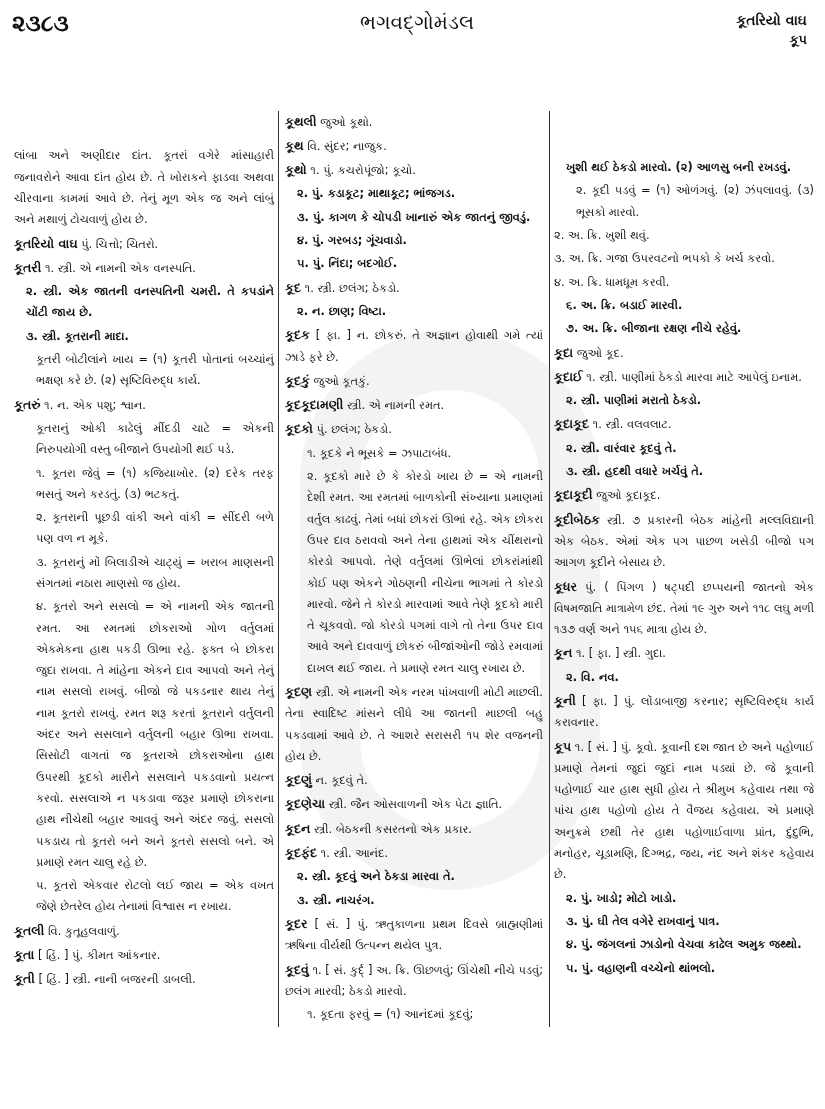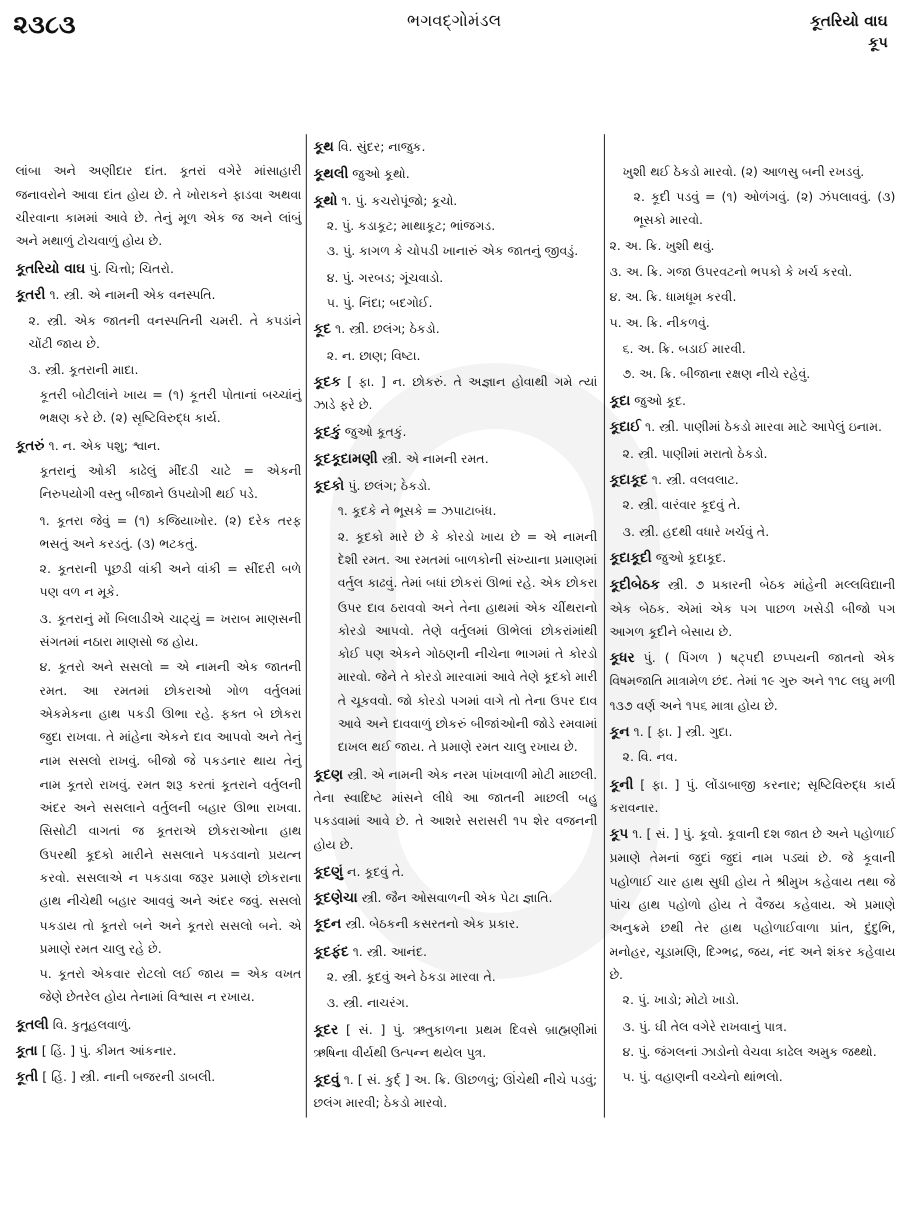--- a/index.html
+++ b/index.html
@@ -11,35 +11,35 @@
   }
   .watermark {
     position: absolute; left: 300px; top: 330px; width: 300px; height: 560px;
     border-radius: 150px; border: 60px solid #f3f3f3; box-sizing: border-box;
     z-index: 0;
   }
   .header {
     position: absolute; top: 0; left: 0; width: 825px; height: 50px; z-index: 1;
   }
   .page-num { position: absolute; left: 12px; top: 10px; font-size: 23px; font-weight: bold; }
-  .running-title { position: absolute; left: 360px; top: 10px; font-size: 15px; margin-left: 10px; }
+  .running-title { position: absolute; left: 360px; top: 10px; font-size: 20px; }
   .guide-first { position: absolute; right: 18px; top: 12px; font-size: 14px; font-weight: bold; }
   .guide-last { position: absolute; right: 18px; top: 32px; font-size: 13px; font-weight: bold; }
   .columns {
     position: absolute; top: 44px; left: 10px; width: 808px; height: 1050px;
     display: flex; z-index: 1; align-items: center;
   }
   .col {
     width: 268px; padding: 0 4px; box-sizing: border-box;
     font-size: 11.4px; line-height: 21.3px;
   }
   .col.mid { border-left: 1.5px solid #333; border-right: 1.5px solid #333; padding: 0 6px; width: 272px; }
   .entry { margin: 0 0 2px 0; text-align: justify; }
   .hw { font-weight: bold; font-size: 12.6px; }
-  .sense { padding-left: 12px; }
+  .sense { padding-left: 12px; font-weight: bold; }
   .sub { padding-left: 22px; }
 </style>
 </head>
 <body>
 
 <div class="watermark"></div>
 
 <div class="header">
   <span class="page-num">૨૩૮૩</span>
   <span class="running-title">ભગવદ્ગોમંડલ</span>
@@ -60,22 +60,22 @@
       <div class="entry sub"><span>૧. કૂતરા જેવું = (૧) કજિયાખોર. (૨) દરેક તરફ ભસતું અને કરડતું. (૩) ભટકતું.</span></div>
       <div class="entry sub"><span>૨. કૂતરાની પૂછડી વાંકી અને વાંકી = સીંદરી બળે પણ વળ ન મૂકે.</span></div>
       <div class="entry sub"><span>૩. કૂતરાનું મોં બિલાડીએ ચાટ્યું = ખરાબ માણસની સંગતમાં નઠારા માણસો જ હોય.</span></div>
       <div class="entry sub"><span>૪. કૂતરો અને સસલો = એ નામની એક જાતની રમત. આ રમતમાં છોકરાઓ ગોળ વર્તુલમાં એકમેકના હાથ પકડી ઊભા રહે. ફક્ત બે છોકરા જુદા રાખવા. તે માંહેના એકને દાવ આપવો અને તેનું નામ સસલો રાખવું. બીજો જે પકડનાર થાય તેનું નામ કૂતરો રાખવું. રમત શરૂ કરતાં કૂતરાને વર્તુલની અંદર અને સસલાને વર્તુલની બહાર ઊભા રાખવા. સિસોટી વાગતાં જ કૂતરાએ છોકરાઓના હાથ ઉપરથી કૂદકો મારીને સસલાને પકડવાનો પ્રયત્ન કરવો. સસલાએ ન પકડાવા જરૂર પ્રમાણે છોકરાના હાથ નીચેથી બહાર આવવું અને અંદર જવું. સસલો પકડાય તો કૂતરો બને અને કૂતરો સસલો બને. એ પ્રમાણે રમત ચાલુ રહે છે.</span></div>
       <div class="entry sub"><span>૫. કૂતરો એકવાર રોટલો લઈ જાય = એક વખત જેણે છેતરેલ હોય તેનામાં વિશ્વાસ ન રખાય.</span></div>
       <div class="entry"><span class="hw">કૂતલી</span><span> વિ. કુતૂહલવાળું.</span></div>
       <div class="entry"><span class="hw">કૂતા</span><span> [ હિં. ] પું. કીમત આંકનાર.</span></div>
       <div class="entry"><span class="hw">કૂતી</span><span> [ હિં. ] સ્ત્રી. નાની બજરની ડાબલી.</span></div>
     </div>
   <div class="col mid" id="col1">
+      <div class="entry"><span class="hw">કૂથલી</span><span> જુઓ કૂથો.</span></div>
       <div class="entry"><span class="hw">કૂથ</span><span> વિ. સુંદર; નાજુક.</span></div>
-      <div class="entry"><span class="hw">કૂથલી</span><span> જુઓ કૂથો.</span></div>
       <div class="entry"><span class="hw">કૂથો</span><span> ૧. પું. કચરોપૂંજો; કૂચો.</span></div>
       <div class="entry sense"><span>૨. પું. કડાકૂટ; માથાકૂટ; ભાંજગડ.</span></div>
       <div class="entry sense"><span>૩. પું. કાગળ કે ચોપડી ખાનારું એક જાતનું જીવડું.</span></div>
       <div class="entry sense"><span>૪. પું. ગરબડ; ગૂંચવાડો.</span></div>
       <div class="entry sense"><span>૫. પું. નિંદા; બદગોઈ.</span></div>
       <div class="entry"><span class="hw">કૂદ</span><span> ૧. સ્ત્રી. છલંગ; ઠેકડો.</span></div>
       <div class="entry sense"><span>૨. ન. છાણ; વિષ્ટા.</span></div>
       <div class="entry"><span class="hw">કૂદક</span><span> [ ફા. ] ન. છોકરું. તે અજ્ઞાન હોવાથી ગમે ત્યાં ઝાડે ફરે છે.</span></div>
       <div class="entry"><span class="hw">કૂદકું</span><span> જુઓ કૂતકું.</span></div>
       <div class="entry"><span class="hw">કૂદકૂદામણી</span><span> સ્ત્રી. એ નામની રમત.</span></div>
@@ -84,28 +84,28 @@
       <div class="entry sub"><span>૨. કૂદકો મારે છે કે કોરડો ખાય છે = એ નામની દેશી રમત. આ રમતમાં બાળકોની સંખ્યાના પ્રમાણમાં વર્તુલ કાઢવું. તેમાં બધાં છોકરાં ઊભાં રહે. એક છોકરા ઉપર દાવ ઠરાવવો અને તેના હાથમાં એક ચીંથરાનો કોરડો આપવો. તેણે વર્તુલમાં ઊભેલાં છોકરાંમાંથી કોઈ પણ એકને ગોઠણની નીચેના ભાગમાં તે કોરડો મારવો. જેને તે કોરડો મારવામાં આવે તેણે કૂદકો મારી તે ચૂકવવો. જો કોરડો પગમાં વાગે તો તેના ઉપર દાવ આવે અને દાવવાળું છોકરું બીજાંઓની જોડે રમવામાં દાખલ થઈ જાય. તે પ્રમાણે રમત ચાલુ રખાય છે.</span></div>
       <div class="entry"><span class="hw">કૂદણ</span><span> સ્ત્રી. એ નામની એક નરમ પાંખવાળી મોટી માછલી. તેના સ્વાદિષ્ટ માંસને લીધે આ જાતની માછલી બહુ પકડવામાં આવે છે. તે આશરે સરાસરી ૧૫ શેર વજનની હોય છે.</span></div>
       <div class="entry"><span class="hw">કૂદણું</span><span> ન. કૂદવું તે.</span></div>
       <div class="entry"><span class="hw">કૂદણેચા</span><span> સ્ત્રી. જૈન ઓસવાળની એક પેટા જ્ઞાતિ.</span></div>
       <div class="entry"><span class="hw">કૂદન</span><span> સ્ત્રી. બેઠકની કસરતનો એક પ્રકાર.</span></div>
       <div class="entry"><span class="hw">કૂદફંદ</span><span> ૧. સ્ત્રી. આનંદ.</span></div>
       <div class="entry sense"><span>૨. સ્ત્રી. કૂદવું અને ઠેકડા મારવા તે.</span></div>
       <div class="entry sense"><span>૩. સ્ત્રી. નાચરંગ.</span></div>
       <div class="entry"><span class="hw">કૂદર</span><span> [ સં. ] પું. ઋતુકાળના પ્રથમ દિવસે બ્રાહ્મણીમાં ઋષિના વીર્યથી ઉત્પન્ન થયેલ પુત્ર.</span></div>
       <div class="entry"><span class="hw">કૂદવું</span><span> ૧. [ સં. કુર્દ્ ] અ. ક્રિ. ઊછળવું; ઊંચેથી નીચે પડવું; છલંગ મારવી; ઠેકડો મારવો.</span></div>
+      <div class="entry sub"><span>૧. કૂદતા ફરવું = (૧) આનંદમાં કૂદવું;</span></div>
     </div>
   <div class="col" id="col2">
       <div class="entry sense"><span>ખુશી થઈ ઠેકડો મારવો. (૨) આળસુ બની રખડવું.</span></div>
       <div class="entry sub"><span>૨. કૂદી પડવું = (૧) ઓળંગવું. (૨) ઝંપલાવવું. (૩) ભૂસકો મારવો.</span></div>
       <div class="entry"><span>૨. અ. ક્રિ. ખુશી થવું.</span></div>
       <div class="entry"><span>૩. અ. ક્રિ. ગજા ઉપરવટનો ભપકો કે ખર્ચ કરવો.</span></div>
       <div class="entry"><span>૪. અ. ક્રિ. ધામધૂમ કરવી.</span></div>
-      <div class="entry"><span>૫. અ. ક્રિ. નીકળવું.</span></div>
       <div class="entry sense"><span>૬. અ. ક્રિ. બડાઈ મારવી.</span></div>
       <div class="entry sense"><span>૭. અ. ક્રિ. બીજાના રક્ષણ નીચે રહેવું.</span></div>
       <div class="entry"><span class="hw">કૂદા</span><span> જુઓ કૂદ.</span></div>
       <div class="entry"><span class="hw">કૂદાઈ</span><span> ૧. સ્ત્રી. પાણીમાં ઠેકડો મારવા માટે આપેલું ઇનામ.</span></div>
       <div class="entry sense"><span>૨. સ્ત્રી. પાણીમાં મરાતો ઠેકડો.</span></div>
       <div class="entry"><span class="hw">કૂદાકૂદ</span><span> ૧. સ્ત્રી. વલવલાટ.</span></div>
       <div class="entry sense"><span>૨. સ્ત્રી. વારંવાર કૂદવું તે.</span></div>
       <div class="entry sense"><span>૩. સ્ત્રી. હદથી વધારે ખર્ચવું તે.</span></div>
       <div class="entry"><span class="hw">કૂદાકૂદી</span><span> જુઓ કૂદાકૂદ.</span></div>
       <div class="entry"><span class="hw">કૂદીબેઠક</span><span> સ્ત્રી. ૭ પ્રકારની બેઠક માંહેની મલ્લવિદ્યાની એક બેઠક. એમાં એક પગ પાછળ ખસેડી બીજો પગ આગળ કૂદીને બેસાય છે.</span></div>

